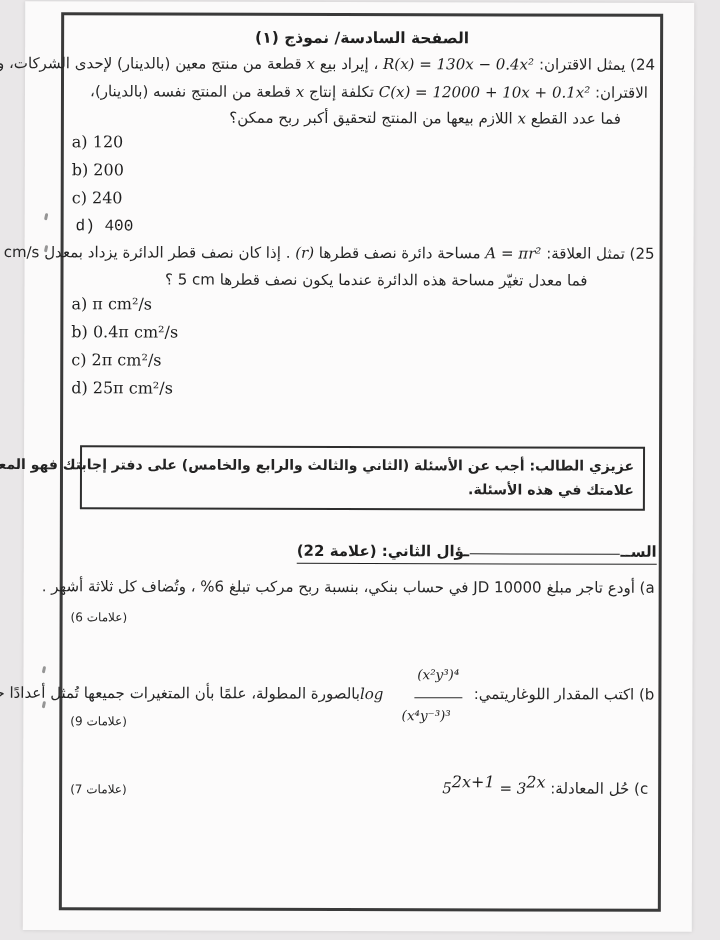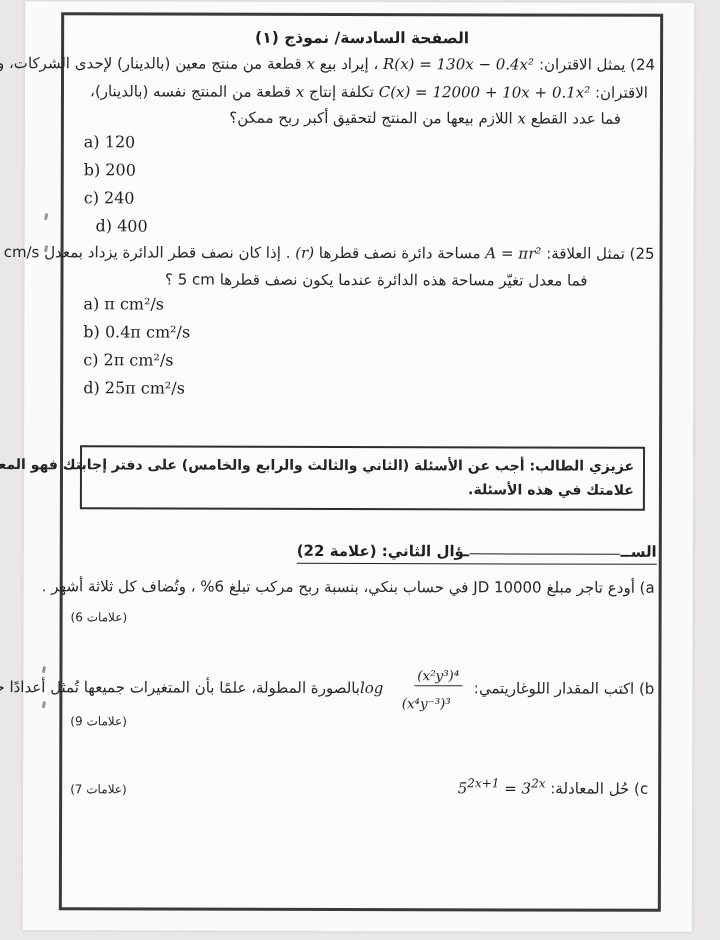--- a/index.html
+++ b/index.html
@@ -23,43 +23,43 @@
     font-size:15px;line-height:20px;color:#272727;
   }
   .title{left:0;right:0;text-align:center;font-weight:bold;font-size:15.5px;color:#1f1f1f;}
   .math{
     font-family:"DejaVu Serif",serif;font-style:italic;
     direction:ltr;unicode-bidi:isolate;font-size:15px;color:#1e1e1e;
   }
   .ltr{direction:ltr;unicode-bidi:isolate;}
   .opt{
     position:absolute;direction:ltr;white-space:nowrap;
-    font-family:"DejaVu Serif",serif;font-size:16px;line-height:20px;color:#1e1e1e;margin-left:12px;
+    font-family:"DejaVu Serif",serif;font-size:16px;line-height:20px;color:#1e1e1e;
   }
   .notice{
     position:absolute;left:17px;top:430px;width:543px;
     border:2px solid #2e2e2e;background:#fcfbfb;
     padding:5px 9px 7px;direction:rtl;
     font-weight:bold;font-size:14px;line-height:24px;color:#232323;
   }
   .notice div{white-space:nowrap;}
   .sec-head{
     position:absolute;top:525px;right:2px;width:360px;
     display:flex;direction:rtl;align-items:flex-start;
     border-bottom:1.6px solid #222;padding-bottom:2px;
     font-weight:bold;font-size:15px;line-height:20px;color:#1f1f1f;white-space:nowrap;
   }
   .h-line{flex:1;height:12px;border-bottom:1.7px solid #222;margin:0 1px;}
   .frac{
     display:inline-flex;flex-direction:column;align-items:center;
     vertical-align:middle;font-size:13.5px;line-height:1.2;margin:0 2px;
   }
-  .frac .num{border-bottom:1.4px solid #2b2b2b;padding:0 3px 1px;margin-left:24px;}
+  .frac .num{border-bottom:1.4px solid #2b2b2b;padding:0 3px 15px;margin-left:24px;}
   .frac .den{padding-top:9px;}
-  sup{font-size:12px;line-height:0;}
+  sup{font-size:16px;line-height:0;}
   .marks{position:absolute;direction:ltr;unicode-bidi:isolate;font-size:12px;line-height:20px;color:#272727;white-space:nowrap;}
   .footer{font-weight:bold;font-size:14.5px;color:#1f1f1f;}
   .artifact{
     position:absolute;width:3px;height:7px;background:#6a6a6a;
     border-radius:2px;transform:rotate(12deg);opacity:.7;
   }
 </style>
 </head>
 <body>
 
@@ -83,21 +83,21 @@
       <span>قطعة من المنتج نفسه (بالدينار)،</span>
     </div>
     <div class="row" style="top:92px;right:39px;">
       <span>فما عدد القطع</span>
       <span class="math">x</span>
       <span>اللازم بيعها من المنتج لتحقيق أكبر ربح ممكن؟</span>
     </div>
     <div class="opt" style="top:117px;left:8px;">a) 120</div>
     <div class="opt" style="top:145px;left:8px;">b) 200</div>
     <div class="opt" style="top:173px;left:8px;">c) 240</div>
-    <div class="opt" style="top:201px;left:20px;">d) 400</div>
+    <div class="opt" style="top:201px;left:12px;font-family:Liberation Mono, monospace;">d) 400</div>
 
     <div class="row" style="top:227px;right:5px;">
       <span>25) تمثل العلاقة:</span>
       <span class="math">A = πr²</span>
       <span>مساحة دائرة نصف قطرها</span>
       <span class="math">(r)</span>
       <span>. إذا كان نصف قطر الدائرة يزداد بمعدل</span>
       <span class="ltr">0.2 cm/s</span>
       
     </div>

